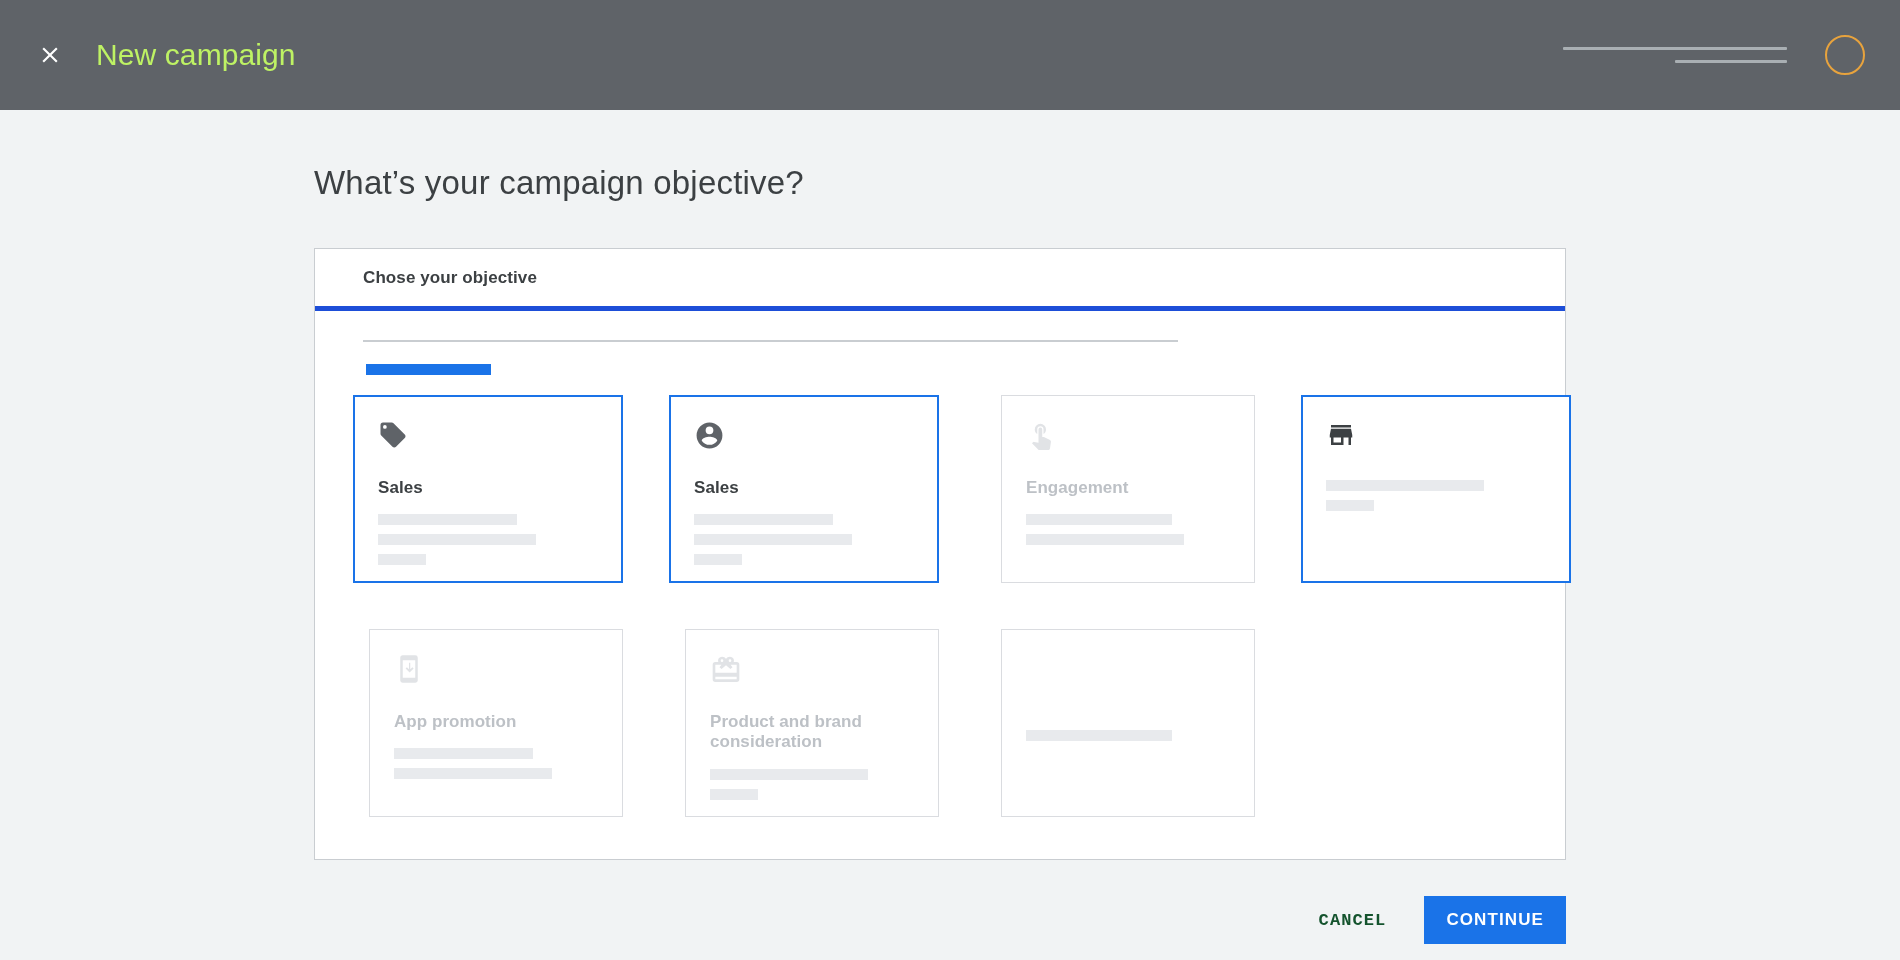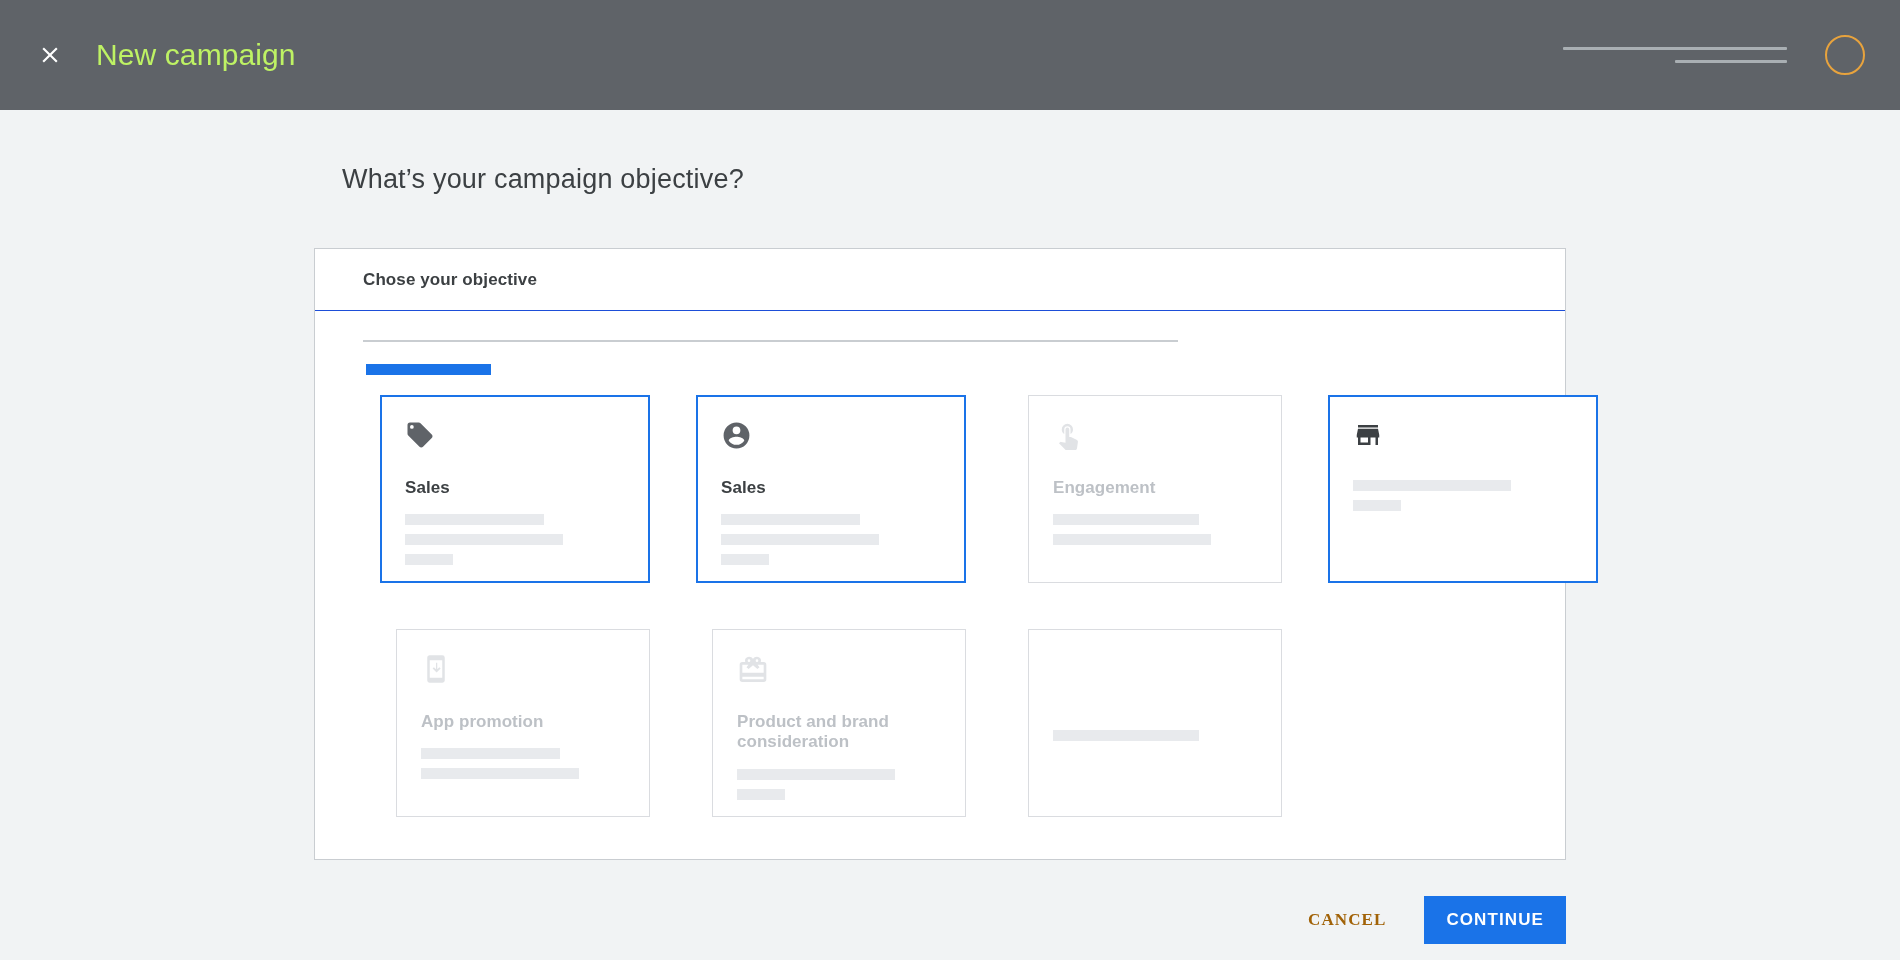--- a/index.html
+++ b/index.html
@@ -52,39 +52,38 @@
     border-radius: 50%;
     background: transparent;
   }
 
   
   .page { position: absolute; left: 0; top: 110px; width: 1900px; height: 850px; }
 
   .page-title {
     position: absolute;
     left: 314px; top: 54px;
-    font-size: 27px;
+    font-size: 33px;
     font-weight: 400;
     color: #3c4043;
     letter-spacing: .2px;
     white-space: nowrap;
-    margin-left: 28px;
   }
 
   
   .panel {
     position: absolute;
     left: 314px; top: 138px;
     width: 1252px; height: 612px;
     background: #ffffff;
     border: 1px solid #c9cdd1;
   }
   .panel-header {
     height: 62px;
-    border-bottom: 1px solid #1d4ed8;
+    border-bottom: 5px solid #1d4ed8;
     display: flex; align-items: center;
     padding-left: 48px;
   }
   .panel-header-title {
     font-size: 17px;
     font-weight: 700;
     color: #3c4043;
     letter-spacing: .1px;
   }
   .panel-body { position: relative; padding: 0 48px; }
@@ -98,21 +97,21 @@
   .tab-indicator {
     position: absolute;
     left: 51px; top: 53px;
     width: 125px; height: 11px;
     background: #1a73e8;
   }
 
   
   .grid {
     position: absolute;
-    left: 65px; top: 84px;
+    left: 38px; top: 84px;
     display: grid;
     grid-template-columns: repeat(4, 270px);
     grid-template-rows: 188px 188px;
     column-gap: 20px;
     row-gap: 22px;
     gap: 46px;
   }
 
   .card {
     position: relative;
@@ -159,22 +158,22 @@
     left: 0; top: 768px;
     width: 1900px; height: 82px;
   }
   .actions {
     position: absolute;
     right: 334px; top: 18px;
     display: flex; align-items: center; gap: 28px;
   }
   .btn-cancel {
     background: transparent; border: none;
-    color: #a16207;
-    font-family: Liberation Serif, serif;
+    color: #14532d;
+    font-family: Liberation Mono, monospace;
     font-size: 17px;
     font-weight: 700;
     letter-spacing: 1.1px;
     padding: 12px 10px;
     cursor: pointer;
   }
   .btn-continue {
     background: #1a73e8; border: none;
     color: #ffffff;
     font-family: "Liberation Sans", sans-serif;

